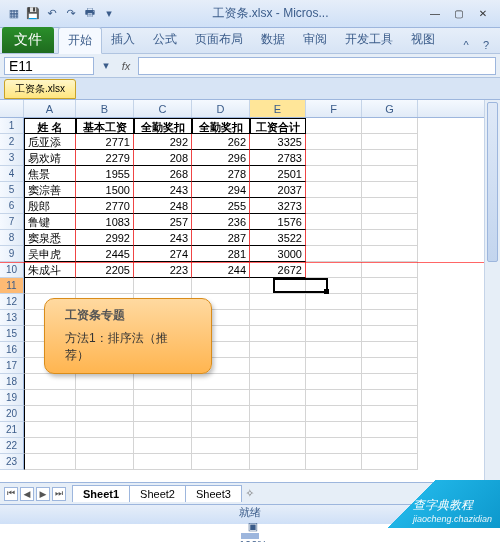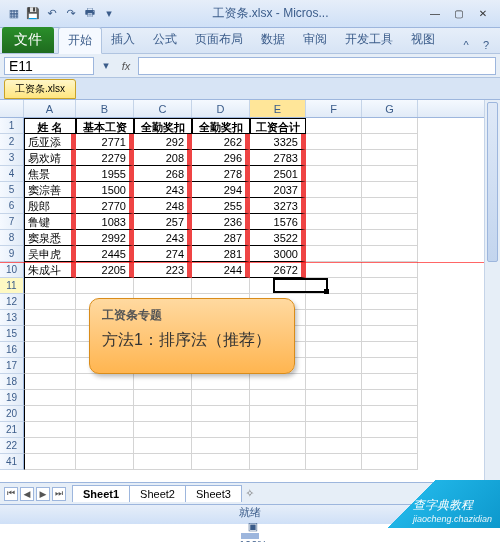--- a/index.html
+++ b/index.html
@@ -29,35 +29,35 @@
   .grid-area { position:relative; height:382px; background:#fff; overflow:hidden; }
   .colheads { display:flex; height:18px; background:linear-gradient(#f5f9ff,#e1ebf7); border-bottom:1px solid #9db6dd; }
   .corner { width:24px; border-right:1px solid #c5d4e8; }
   .colh { border-right:1px solid #c5d4e8; text-align:center; font-size:11px; color:#3b5c8a; line-height:18px; }
   .colh.sel { background:#ffe699; }
   .cA{width:52px}.cB{width:58px}.cC{width:58px}.cD{width:58px}.cE{width:56px}.cF{width:56px}.cG{width:56px}
   
   .rows { position:relative; }
   .row { display:flex; height:16px; }
   .rowh { width:24px; background:linear-gradient(90deg,#f5f9ff,#e1ebf7); border-right:1px solid #9db6dd; border-bottom:1px solid #c5d4e8; text-align:center; font-size:10px; color:#3b5c8a; line-height:16px; }
-  .rowh.sel { background:#fef9c3; }
+  .rowh.sel { background:#fdba74; }
   .cell { border-right:1px solid #d4d4d4; border-bottom:1px solid #d4d4d4; font-size:11px; padding:0 3px; line-height:16px; overflow:hidden; white-space:nowrap; }
   .hdr { background:#fff; font-weight:bold; border:1px solid #000; border-right:1px solid #000; border-bottom:1px solid #000; text-align:center; }
-  .dat { border-right:5px solid #ef4444; border-bottom:1px solid #000; }
+  .dat { border-right:1px solid #ef4444; border-bottom:1px solid #000; }
   .dat.name { text-align:left; }
   .dat.num { text-align:right; }
   .row.data .cell.cA{border-left:1px solid #000;}
   .redline { position:absolute; left:0; right:0; top:162px; height:1px; background:rgba(255,0,0,.6); }
   
   .active-cell { position:absolute; border:2px solid #000; pointer-events:none; }
   .active-cell::after{content:"";position:absolute;right:-3px;bottom:-3px;width:5px;height:5px;background:#000;}
   
-  .callout { position:absolute; left:44px; top:198px; width:206px; height:76px; background:linear-gradient(#ffd9a0,#ffb550); border:1px solid #d98c1a; border-radius:10px; box-shadow:2px 3px 4px rgba(0,0,0,.25); padding:8px 12px; font-size:12px; color:#333;margin-left:45px; }
+  .callout { position:absolute; left:44px; top:198px; width:168px; height:76px; background:linear-gradient(#ffd9a0,#ffb550); border:1px solid #d98c1a; border-radius:10px; box-shadow:2px 3px 4px rgba(0,0,0,.25); padding:8px 20px; font-size:12px; color:#333; }
   .callout .t { font-weight:bold; color:#555; margin-bottom:6px; }
-  .callout .l { margin-bottom:4px; font-size:16px; }
+  .callout .l { margin-bottom:4px; font-size:12px; }
   
   .sheet-tabs { height:22px; background:#e6eef7; display:flex; align-items:center; border-top:1px solid #9db6dd; padding:0 4px; font-size:11px; }
   .nav { display:flex; gap:2px; margin-right:6px; }
   .navb { width:14px; height:14px; border:1px solid #9db6dd; background:#fff; display:flex; align-items:center; justify-content:center; font-size:9px; color:#555;}
   .stab { padding:2px 10px; background:#fff; border:1px solid #9db6dd; border-bottom:none; margin-right:-1px; }
   .stab.active { background:#fff; font-weight:bold; }
   .newsheet { width:18px; text-align:center; color:#777; }
   
   .statusbar { height:20px; background:linear-gradient(#e6eef9,#cfe0f7); display:flex; align-items:center; padding:0 6px; font-size:11px; color:#3b5c8a; border-top:1px solid #9db6dd;flex-direction:column; }
   .statusbar .spacer{flex:1}
@@ -339,21 +339,21 @@
         <div class="rowh">22</div>
         <div class="cell cA"></div>
         <div class="cell cB"></div>
         <div class="cell cC"></div>
         <div class="cell cD"></div>
         <div class="cell cE"></div>
         <div class="cell cF"></div>
         <div class="cell cG"></div>
       </div>
       <div class="row data">
-        <div class="rowh">41</div>
+        <div class="rowh">23</div>
         <div class="cell cA"></div>
         <div class="cell cB"></div>
         <div class="cell cC"></div>
         <div class="cell cD"></div>
         <div class="cell cE"></div>
         <div class="cell cF"></div>
         <div class="cell cG"></div>
       </div>
     </div>
   <div class="redline"></div>

